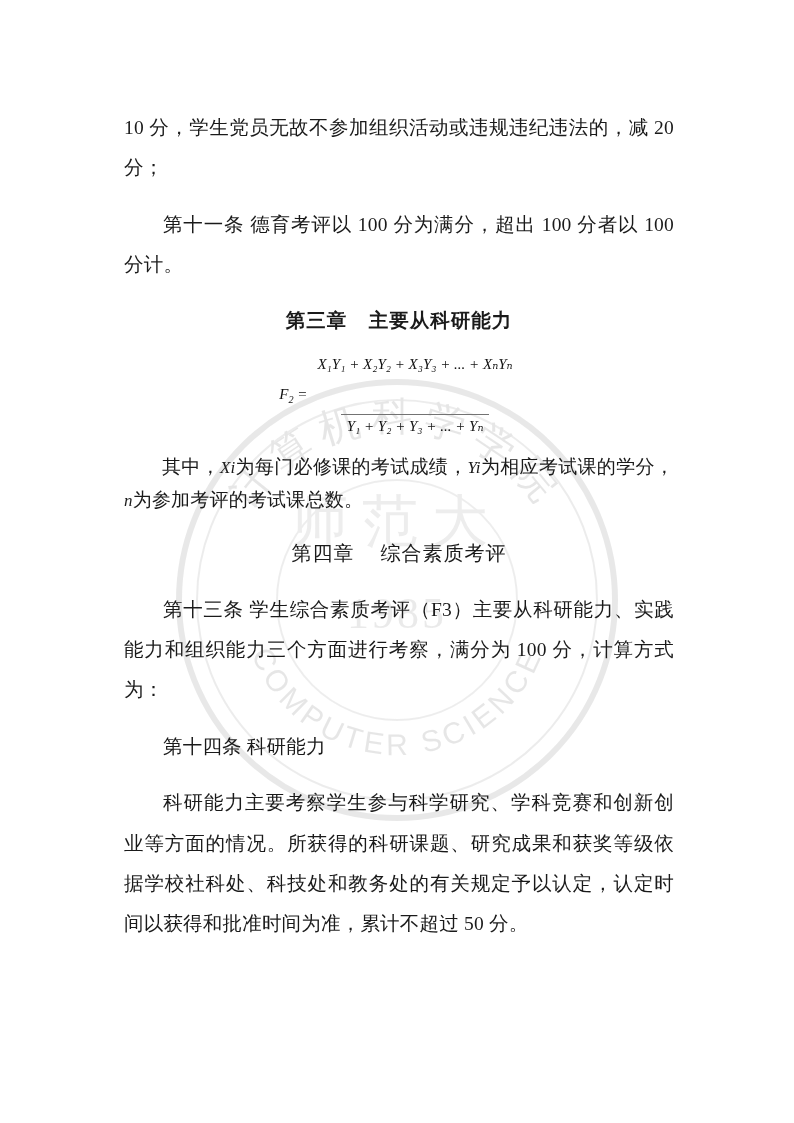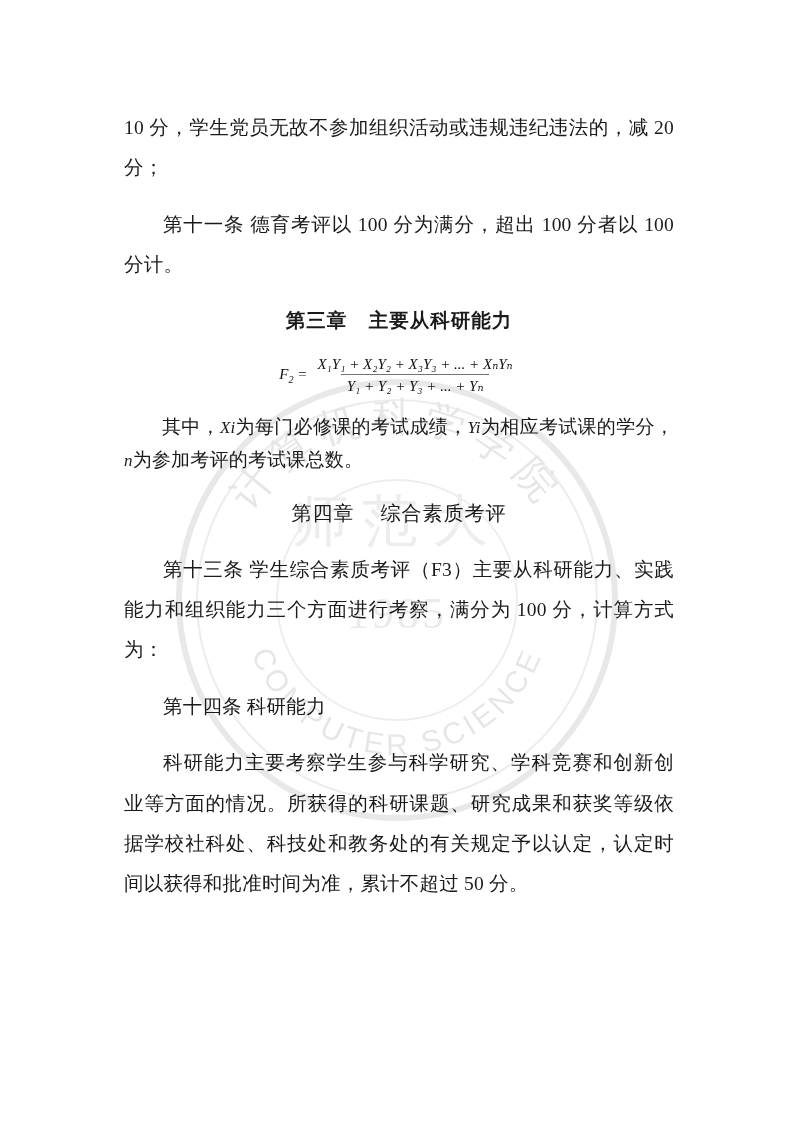--- a/index.html
+++ b/index.html
@@ -79,20 +79,21 @@
     font-style: italic;
     font-size: 15px;
     color: #111;
   }
   .formula .lhs { margin-right: 4px; white-space: nowrap; text-align: right; }
   .frac {
     display: inline-flex;
     flex-direction: column;
     align-items: center;
     vertical-align: middle;
+    gap: 40px;
   }
   .frac .num { padding: 0 6px 1px 6px; white-space: nowrap; }
   .frac .den { padding: 2px 6px 0 6px; border-top: 1px solid #737373; white-space: nowrap; }
   sub { font-size: 0.68em; font-style: italic; }
   .var { font-style: italic; }
   .inlinevar {
     font-family: "Liberation Serif", "DejaVu Serif", serif;
     font-style: italic;
     font-size: 17px;
   }

